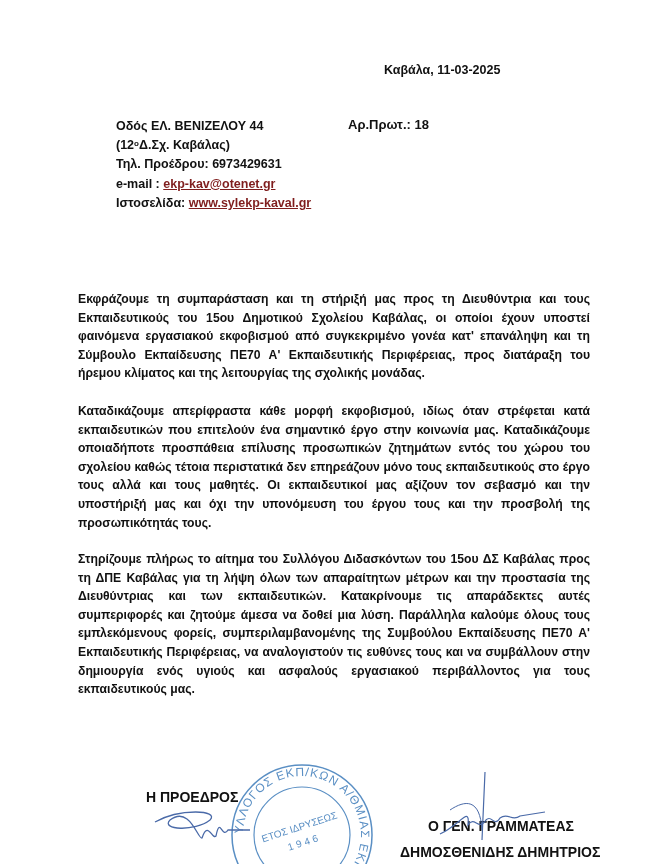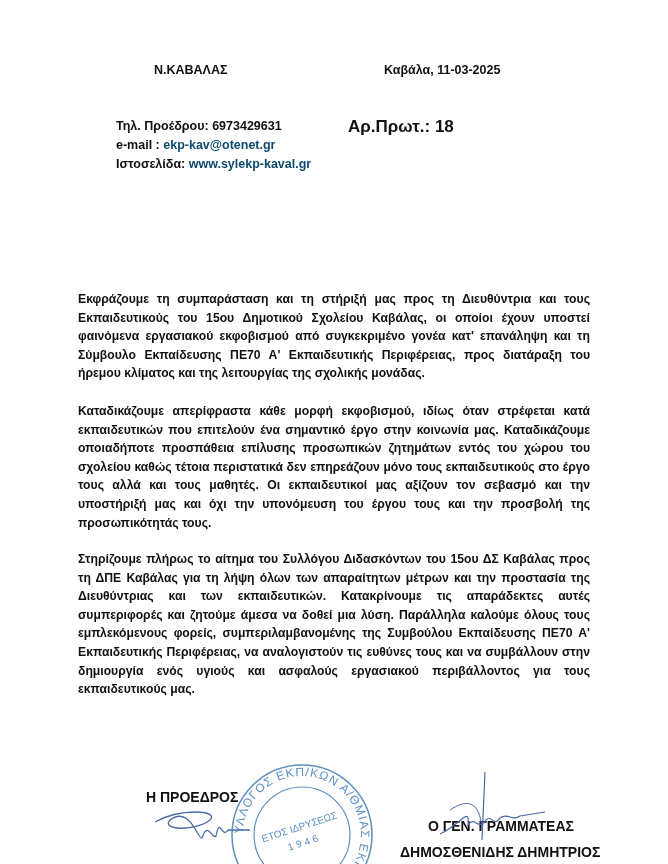--- a/index.html
+++ b/index.html
@@ -3,44 +3,45 @@
 <meta charset="utf-8">
 <style>
   html, body { margin:0; padding:0; background:#ffffff; }
   body { width:668px; height:864px; position:relative; overflow:hidden;
          font-family:"Liberation Sans", "DejaVu Sans", sans-serif; color:#111; }
   .hdr { position:absolute; font-weight:bold; font-size:12.5px; line-height:18.6px; }
   .hdr-left { left:116px; top:61px; }
   .hdr-left .l2 { padding-left:38px; }
   .hdr-right { left:348px; top:61px;padding-left:36px; }
   .addr { position:absolute; left:116px; top:117px; font-weight:bold; font-size:12.5px; line-height:19.2px; }
-  .ref { position:absolute; left:348px; top:117px; font-weight:bold; font-size:17px;text-align:right; }
-  .addr a { color:#0c4a6e; }
+  .ref { position:absolute; left:348px; top:117px; font-weight:bold; font-size:13px;text-align:right; }
+  .addr a { color:#7f1d1d; text-decoration:underline; }
   sup { font-size:8px; vertical-align:top; position:relative; top:-2px; }
   .body { position:absolute; left:78px; width:512px; font-size:12.2px; line-height:18.6px; text-align:justify;font-weight:bold; }
   .p1 { top:290px; }
   .p2 { top:402px; }
   .p3 { top:550px; }
   .sig { position:absolute; font-weight:bold; font-size:14px; }
   .sig-title-l { left:146px; top:789px; }
   .sig-name-l { left:132px; top:842px;margin-top:42px; }
   .sig-title-r { left:428px; top:789px;margin-top:29px; }
   .sig-name-r { left:400px; top:844px; }
   .stamp { position:absolute; left:227px; top:760px; width:150px; height:150px; }
   .sigscribble { position:absolute; }
 </style>
 </head>
 <body>
 
 <div class="hdr hdr-left">
-  <div class="l2">Ν.ΚΑΒΑΛΑΣ</div>
 </div>
 <div class="hdr hdr-right">Καβάλα, 11-03-2025</div>
 
 <div class="addr">
+  <div>Οδός ΕΛ. ΒΕΝΙΖΕΛΟΥ 44</div>
+  <div><span>(12</span><sup>ο</sup><span>Δ.Σχ. Καβάλας)</span></div>
   <div>Τηλ. Προέδρου: 6973429631</div>
   <div><span>e-mail : </span><a>ekp-kav@otenet.gr</a></div>
   <div><span>Ιστοσελίδα: </span><a>www.sylekp-kaval.gr</a></div>
 </div>
 <div class="ref">Αρ.Πρωτ.: 18</div>
 
 <p class="body p1" style="margin:0">Εκφράζουμε τη συμπαράσταση και τη στήριξή μας προς τη Διευθύντρια και τους Εκπαιδευτικούς του 15ου Δημοτικού Σχολείου Καβάλας, οι οποίοι έχουν υποστεί φαινόμενα εργασιακού εκφοβισμού από συγκεκριμένο γονέα κατ' επανάληψη και τη Σύμβουλο Εκπαίδευσης ΠΕ70 Α' Εκπαιδευτικής Περιφέρειας, προς διατάραξη του ήρεμου κλίματος και της λειτουργίας της σχολικής μονάδας.</p>
 <p class="body p2" style="margin:0">Καταδικάζουμε απερίφραστα κάθε μορφή εκφοβισμού, ιδίως όταν στρέφεται κατά εκπαιδευτικών που επιτελούν ένα σημαντικό έργο στην κοινωνία μας. Καταδικάζουμε οποιαδήποτε προσπάθεια επίλυσης προσωπικών ζητημάτων εντός του χώρου του σχολείου καθώς τέτοια περιστατικά δεν επηρεάζουν μόνο τους εκπαιδευτικούς στο έργο τους αλλά και τους μαθητές. Οι εκπαιδευτικοί μας αξίζουν τον σεβασμό και την υποστήριξή μας και όχι την υπονόμευση του έργου τους και την προσβολή της προσωπικότητάς τους.</p>
 <p class="body p3" style="margin:0">Στηρίζουμε πλήρως το αίτημα του Συλλόγου Διδασκόντων του 15ου ΔΣ Καβάλας προς τη ΔΠΕ Καβάλας για τη λήψη όλων των απαραίτητων μέτρων και την προστασία της Διευθύντριας και των εκπαιδευτικών. Κατακρίνουμε τις απαράδεκτες αυτές συμπεριφορές και ζητούμε άμεσα να δοθεί μια λύση. Παράλληλα καλούμε όλους τους εμπλεκόμενους φορείς, συμπεριλαμβανομένης της Συμβούλου Εκπαίδευσης ΠΕ70 Α' Εκπαιδευτικής Περιφέρειας, να αναλογιστούν τις ευθύνες τους και να συμβάλλουν στην δημιουργία ενός υγιούς και ασφαλούς εργασιακού περιβάλλοντος για τους εκπαιδευτικούς μας.</p>
 

